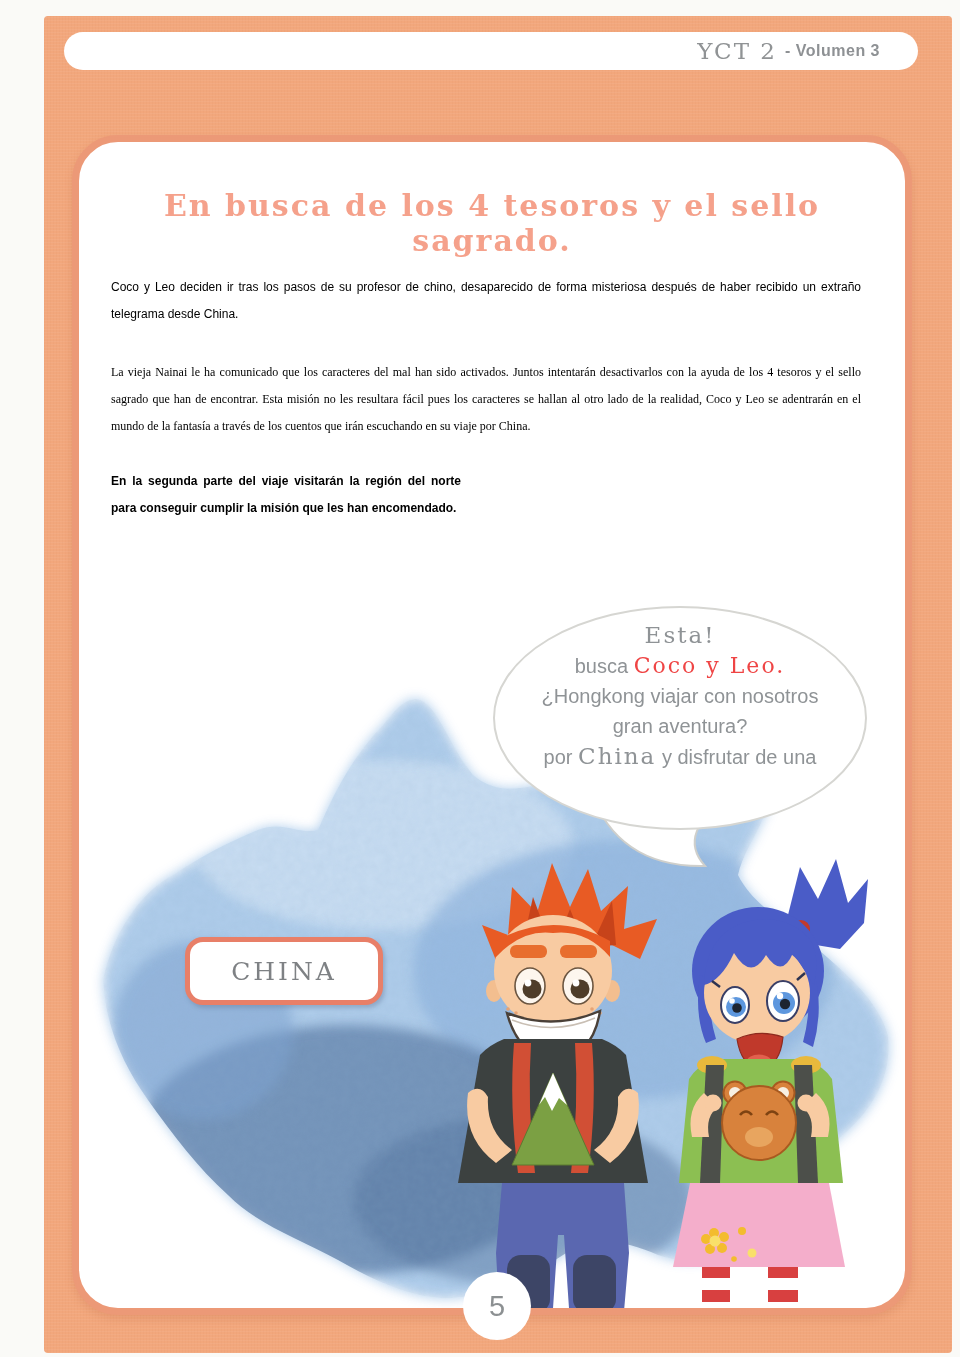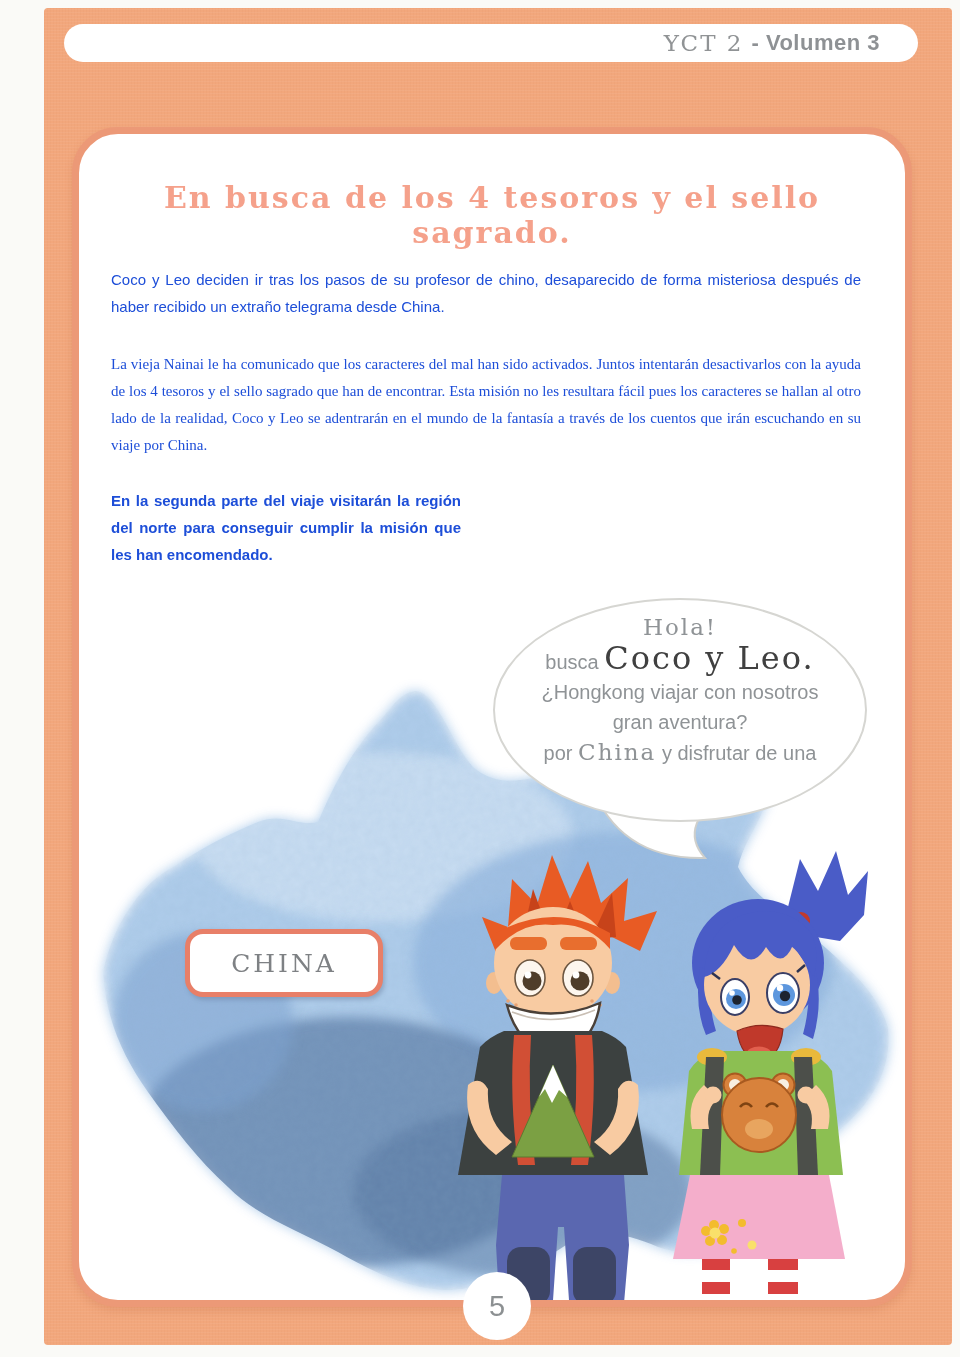--- a/index.html
+++ b/index.html
@@ -4,66 +4,66 @@
 <style>
   html,body{margin:0;padding:0;}
   body{
     width:960px;height:1357px;position:relative;overflow:hidden;
     background:#FAFAF7;
     font-family:"Liberation Sans", sans-serif;
   }
   .page{position:absolute;inset:0;}
   
   .orange{
-    position:absolute;left:44px;top:8px;width:908px;height:1337px;
+    position:absolute;left:44px;top:16px;width:908px;height:1337px;
     background-color:#F2A77C;
     background-image:
       repeating-linear-gradient(0deg, rgba(255,255,255,.05) 0 1px, transparent 1px 3px),
       repeating-linear-gradient(90deg, rgba(205,125,85,.07) 0 1px, transparent 1px 3px);
     border-radius:4px;
   }
   
   .header{
     position:absolute;left:20px;top:16px;width:854px;height:38px;
     background:#fff;border-radius:19px;
     display:flex;align-items:center;justify-content:flex-end;
     padding-right:38px;box-sizing:border-box;
     color:#8F9294;
   }
   .deco{font-family:"DejaVu Serif", serif;letter-spacing:2px;}
   .header .brand{font-size:23px;color:#909395;margin-right:8px;}
-  .header .vol{font-size:22px;font-weight:bold;color:#8E9194;letter-spacing:.5px;}
+  .header .vol{font-size:16px;font-weight:bold;color:#8E9194;letter-spacing:.5px;}
   
   .card{
     position:absolute;left:28px;top:119px;width:826px;height:1166px;
     background:#fff;border:7px solid #EC9977;border-radius:46px;
     overflow:hidden;
     box-shadow:0 4px 8px rgba(175,90,55,.18);
   }
   .title{
     margin:46px 20px 0 20px;text-align:center;
     font-size:30px;font-weight:700;color:#F5A18B;letter-spacing:2px;
   }
   .body-text{
     margin:0 44px 0 32px;text-align:justify;
-    font-size:15px;line-height:27px;color:#1d4ed8;
+    font-size:12px;line-height:27px;color:#000000;
   }
   .p1{margin-top:16px;}
   .p2{margin-top:31px;font-family:Liberation Serif, serif;}
   .p3{margin-top:25px;}
   .p4{margin-top:28px;width:350px;text-align:justify;font-weight:bold;}
   
   .map{position:absolute;left:4px;top:538px;width:826px;height:645px;z-index:1;}
   
   .bubble-svg{position:absolute;left:401px;top:458px;width:400px;height:295px;z-index:2;}
   .bubble-text{
     position:absolute;left:421px;top:478px;width:360px;z-index:3;
     text-align:center;color:#8F9396;font-size:20px;line-height:30px;
   }
-  .bubble-text .deco-big{font-size:32px;color:#404040;margin-top:15px;}
+  .bubble-text .deco-big{font-size:22px;color:#ef4444;margin-top:15px;}
   .bubble-text .deco-mid{font-size:23px;color:#8F9396;}
   
   .china-label{
     position:absolute;left:106px;top:795px;width:188px;height:58px;z-index:4;
     background:#fff;border:5px solid #E87F68;border-radius:18px;
     display:flex;align-items:center;justify-content:center;
     box-shadow:2px 3px 4px rgba(90,110,140,.35);
   }
   .china-label span{font-size:25px;color:#7E8184;letter-spacing:3px;}
   
@@ -119,21 +119,21 @@
             <rect x="0" y="0" width="826" height="645" fill="#46658E" opacity="0.28" filter="url(#grain)" clip-path="url(#chinaClip)"></rect>
           </g>
         </g>
       </svg>
 
       <svg class="bubble-svg" viewBox="0 0 400 295">
         <path d="M110,190 Q138,268 225,266 Q195,232 252,196 Z" fill="#ffffff" stroke="#CFCFCB" stroke-width="2"></path>
         <ellipse cx="200" cy="118" rx="186" ry="111" fill="#ffffff" stroke="#D6D6D2" stroke-width="2"></ellipse>
       </svg>
       <div class="bubble-text">
-        <div><span class="deco deco-mid">Hola!</span></div>
+        <div><span class="deco deco-mid">Esta!</span></div>
         <div>
           <span>busca </span><span class="deco deco-big">Coco y Leo.</span>
         </div>
         <div><span>¿Hongkong viajar con nosotros</span></div>
         <div><span>gran aventura?</span></div>
         <div>
           <span>por </span><span class="deco deco-mid">China</span><span> y disfrutar de una</span>
         </div>
       </div>
 

